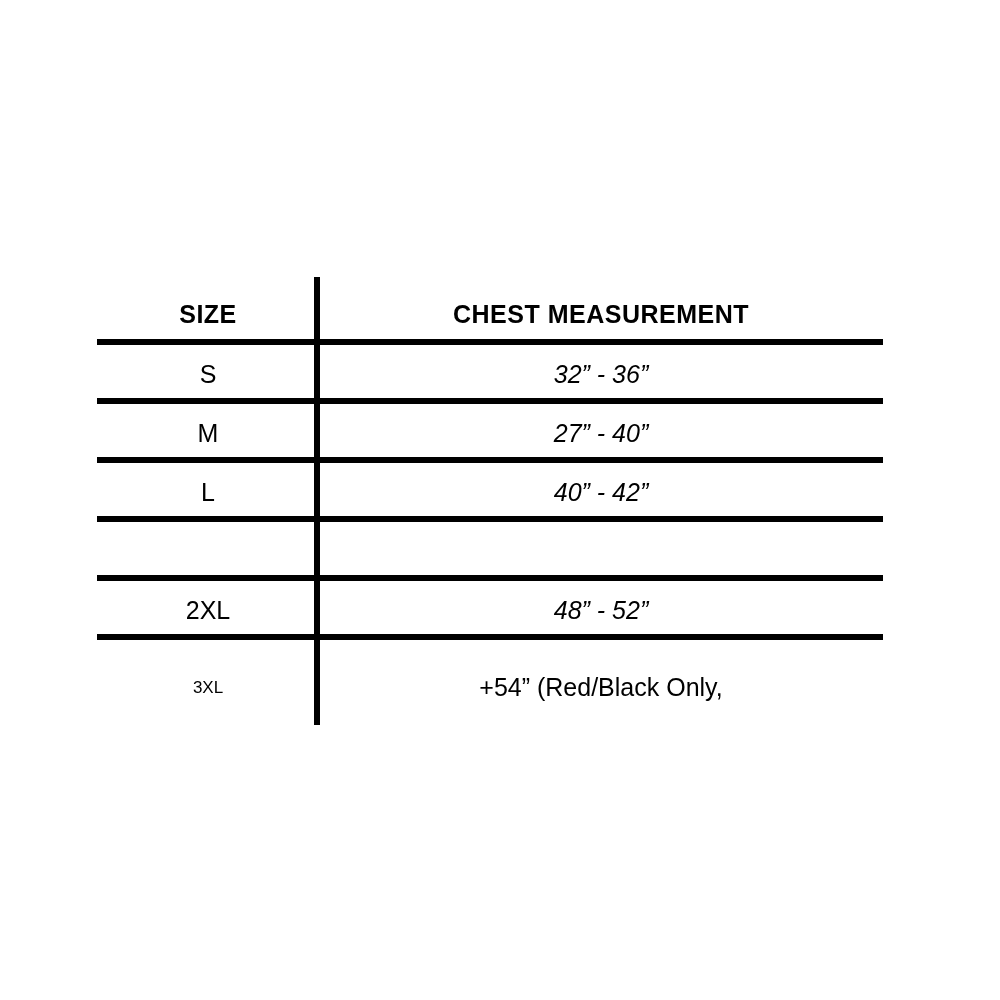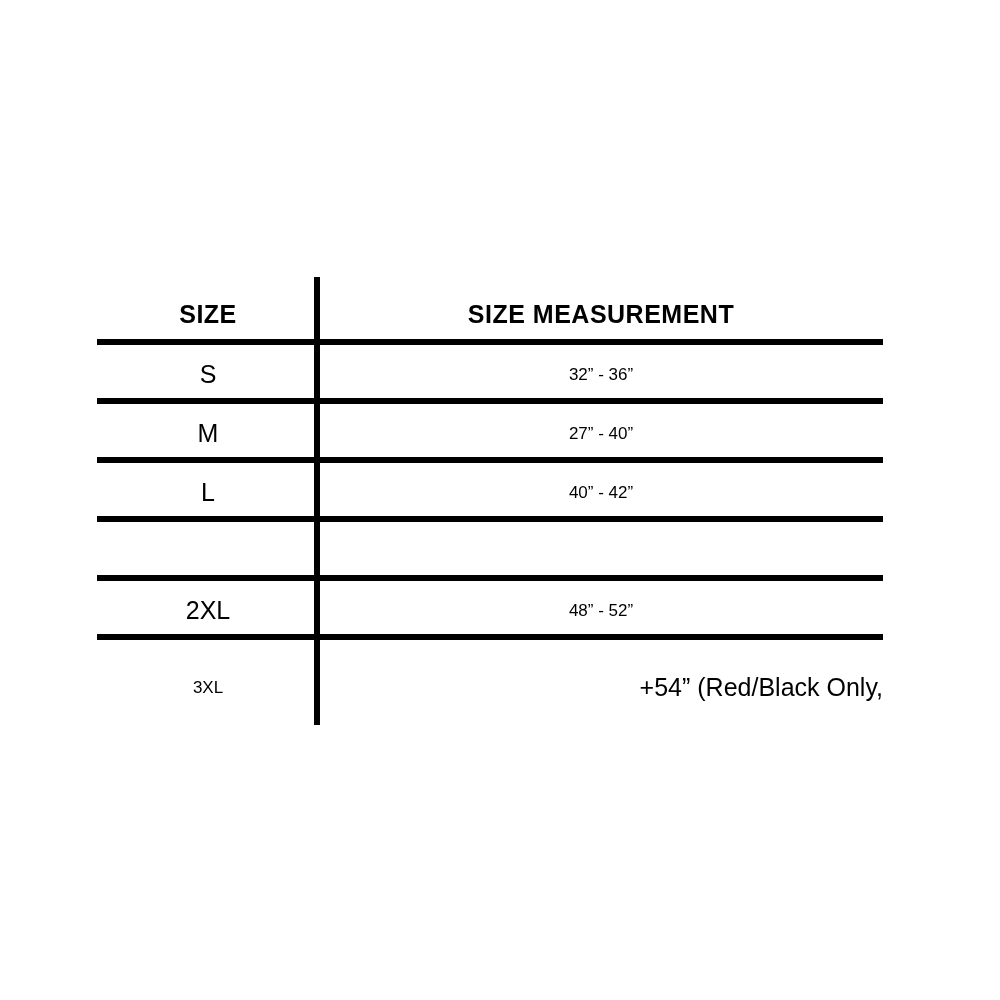--- a/index.html
+++ b/index.html
@@ -82,51 +82,51 @@
     letter-spacing: 0.5px;
   }
 
   .data-row {
     height: 59px;
   }
   .data-row .cell-size {
     font-size: 25px;
   }
   .data-row .cell-chest {
-    font-size: 17px;
+    font-size: 25px;
+    font-style: italic;
   }
 
   .last-row {
     height: 96px;
     align-items: center;
   }
   .last-row .cell-size {
     font-size: 17px;
   }
   .last-row .cell-chest {
     font-size: 25px;
     line-height: 1.35;
   }
   .last-row .cell-chest .line {
     display: block;
-    text-align: right;
   }
 </style>
 </head>
 <body>
 
 <div class="sheet">
 
   <div class="v-divider"></div>
 
   <div class="size-table">
 
     <div class="row header-row rule">
       <div class="cell-size">SIZE</div>
-      <div class="cell-chest">SIZE MEASUREMENT</div>
+      <div class="cell-chest">CHEST MEASUREMENT</div>
     </div>
 
     <div class="row data-row rule">
       <div class="cell-size">S</div>
       <div class="cell-chest">32” - 36”</div>
     </div>
 
     <div class="row data-row rule">
       <div class="cell-size">M</div>
       <div class="cell-chest">27” - 40”</div>

